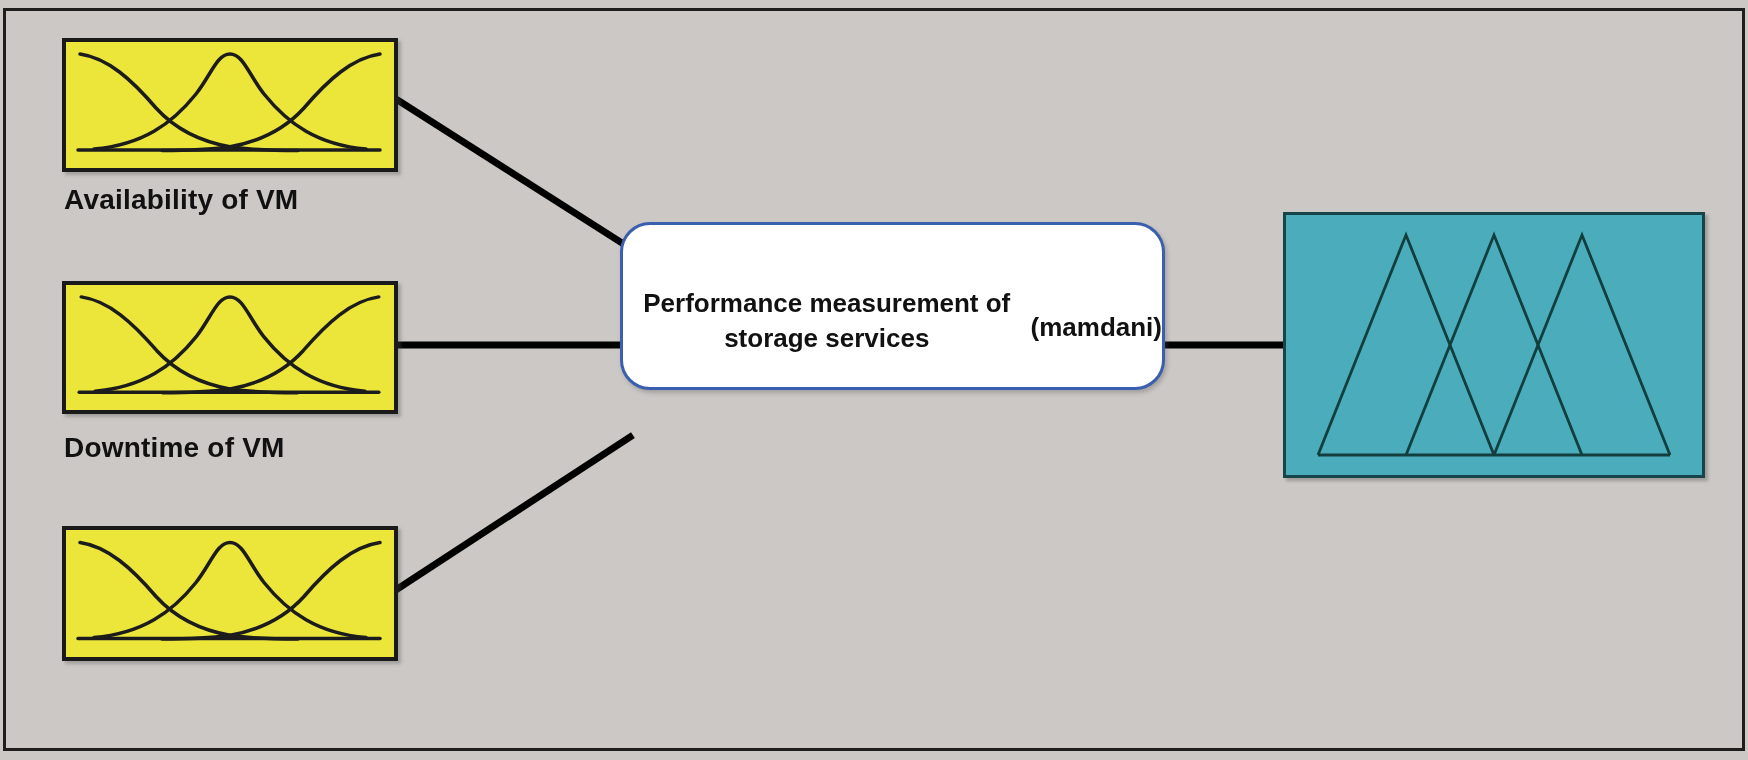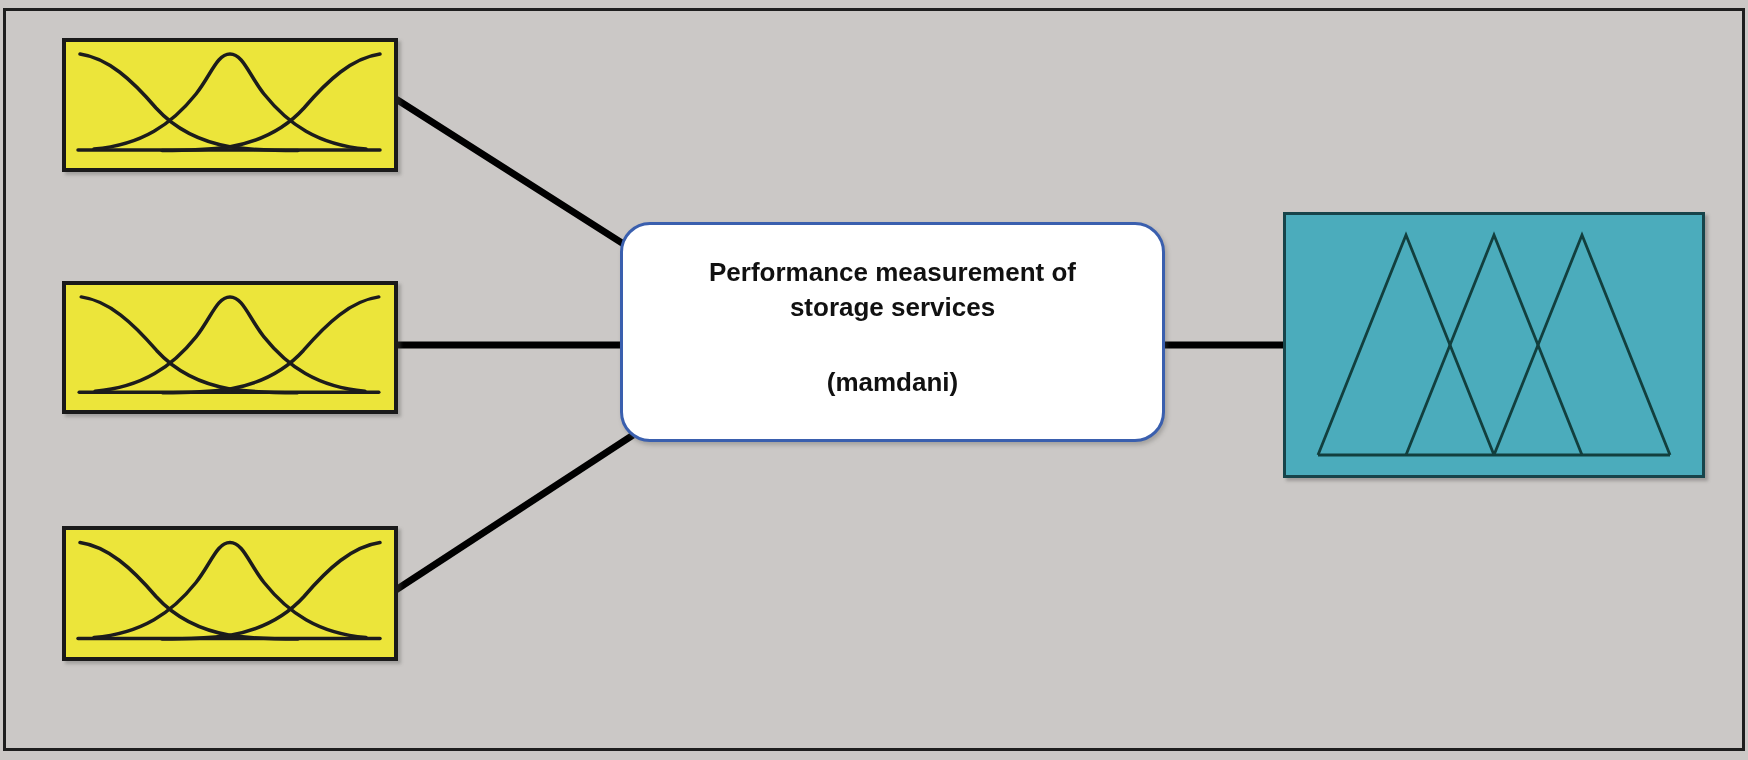--- a/index.html
+++ b/index.html
@@ -73,27 +73,27 @@
     font-weight: bold;
     white-space: pre-wrap;
     letter-spacing: 0.2px;
   }
   .label1 { top: 184px; }
   .label2 { top: 432px; }
   .label3 { top: 686px; }
   .process-box {
     position: absolute;
     left: 620px; top: 222px;
-    width: 545px; height: 220px;
+    width: 545px; height: 168px;
     background: var(--process-fill);
     border: 3px solid var(--process-border);
     border-radius: 30px;
     box-shadow: 2px 3px 4px rgba(90,88,85,0.35);
     display: flex;
-    flex-direction: column;
+    flex-direction: row;
     align-items: center;
   }
   .process-title {
     margin-top: 30px;
     width: 430px;
     text-align: center;
     font-size: 26px;
     font-weight: bold;
     line-height: 1.35;
   }
@@ -141,29 +141,31 @@
   </svg>
 
   <div class="input-box box1">
     <svg viewBox="0 0 328 126">
       <path class="mf-curve" d="M 12 108 L 314 108"></path>
       <path class="mf-curve" d="M 14 12 C 42 16, 66 38, 90 66 C 110 88, 136 100, 165 105 C 190 108.5, 210 108.5, 232 108.5"></path>
       <path class="mf-curve" d="M 28 107 C 76 103, 106 82, 130 52 C 145 33, 151 12, 164 12 C 177 12, 183 33, 198 52 C 222 82, 252 103, 300 107"></path>
       <path class="mf-curve" d="M 314 12 C 286 16, 262 38, 238 66 C 218 88, 192 100, 163 105 C 138 108.5, 118 108.5, 96 108.5"></path>
     </svg>
   </div>
+  <div class="input-label label1">Availability of VM</div>
 
   <div class="input-box box2">
     <svg viewBox="0 0 328 126">
       <path class="mf-curve" d="M 12 108 L 314 108"></path>
       <path class="mf-curve" d="M 14 12 C 42 16, 66 38, 90 66 C 110 88, 136 100, 165 105 C 190 108.5, 210 108.5, 232 108.5"></path>
       <path class="mf-curve" d="M 28 107 C 76 103, 106 82, 130 52 C 145 33, 151 12, 164 12 C 177 12, 183 33, 198 52 C 222 82, 252 103, 300 107"></path>
       <path class="mf-curve" d="M 314 12 C 286 16, 262 38, 238 66 C 218 88, 192 100, 163 105 C 138 108.5, 118 108.5, 96 108.5"></path>
     </svg>
   </div>
+  <div class="input-label label2">Downtime of VM</div>
 
   <div class="input-box box3">
     <svg viewBox="0 0 328 126">
       <path class="mf-curve" d="M 12 108 L 314 108"></path>
       <path class="mf-curve" d="M 14 12 C 42 16, 66 38, 90 66 C 110 88, 136 100, 165 105 C 190 108.5, 210 108.5, 232 108.5"></path>
       <path class="mf-curve" d="M 28 107 C 76 103, 106 82, 130 52 C 145 33, 151 12, 164 12 C 177 12, 183 33, 198 52 C 222 82, 252 103, 300 107"></path>
       <path class="mf-curve" d="M 314 12 C 286 16, 262 38, 238 66 C 218 88, 192 100, 163 105 C 138 108.5, 118 108.5, 96 108.5"></path>
     </svg>
   </div>
 

